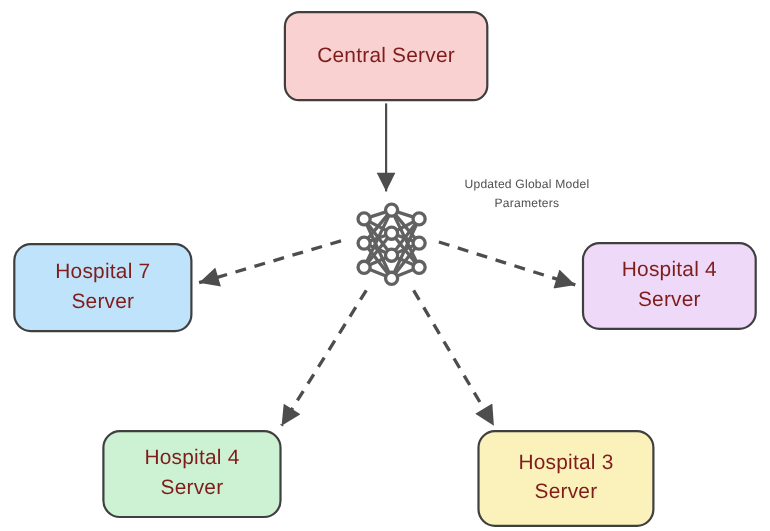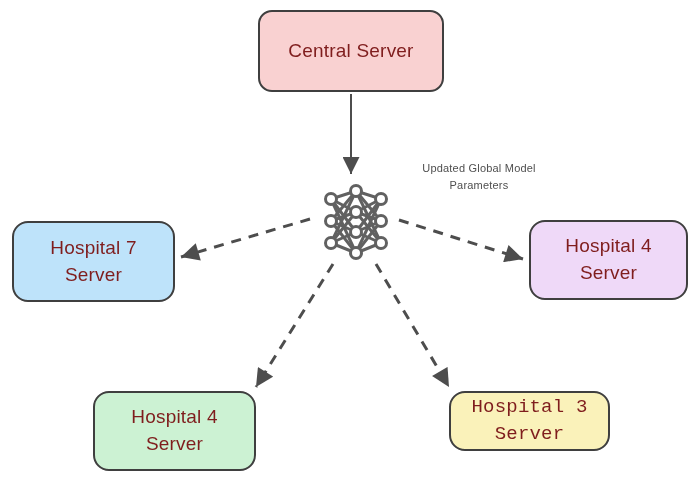--- a/index.html
+++ b/index.html
@@ -34,21 +34,21 @@
     justify-content: center;
     text-align: center;
     color: #7f1d1d;
     font-size: 19px;
     line-height: 1.42;
     letter-spacing: 0.2px;
   }
   .node-central   { left: 258px; top: 10px;  width: 186px; height: 82px; border-radius: 14px; }
   .node-hosp1     { left: 12px;  top: 221px; width: 163px; height: 81px; border-radius: 16px; }
   .node-hosp2     { left: 93px;  top: 391px; width: 163px; height: 80px; border-radius: 16px; }
-  .node-hosp3     { left: 449px; top: 391px; width: 161px; height: 60px; border-radius: 16px; font-family: Liberation Mono, monospace; }
+  .node-hosp3     { left: 434px; top: 391px; width: 161px; height: 88px; border-radius: 16px; }
   .node-hosp4     { left: 529px; top: 220px; width: 159px; height: 80px; border-radius: 16px; }
   .annotation {
     position: absolute;
     left: 386px;
     top: 160px;
     width: 186px;
     text-align: center;
     color: #4f4f4f;
     font-size: 11px;
     line-height: 1.5;

